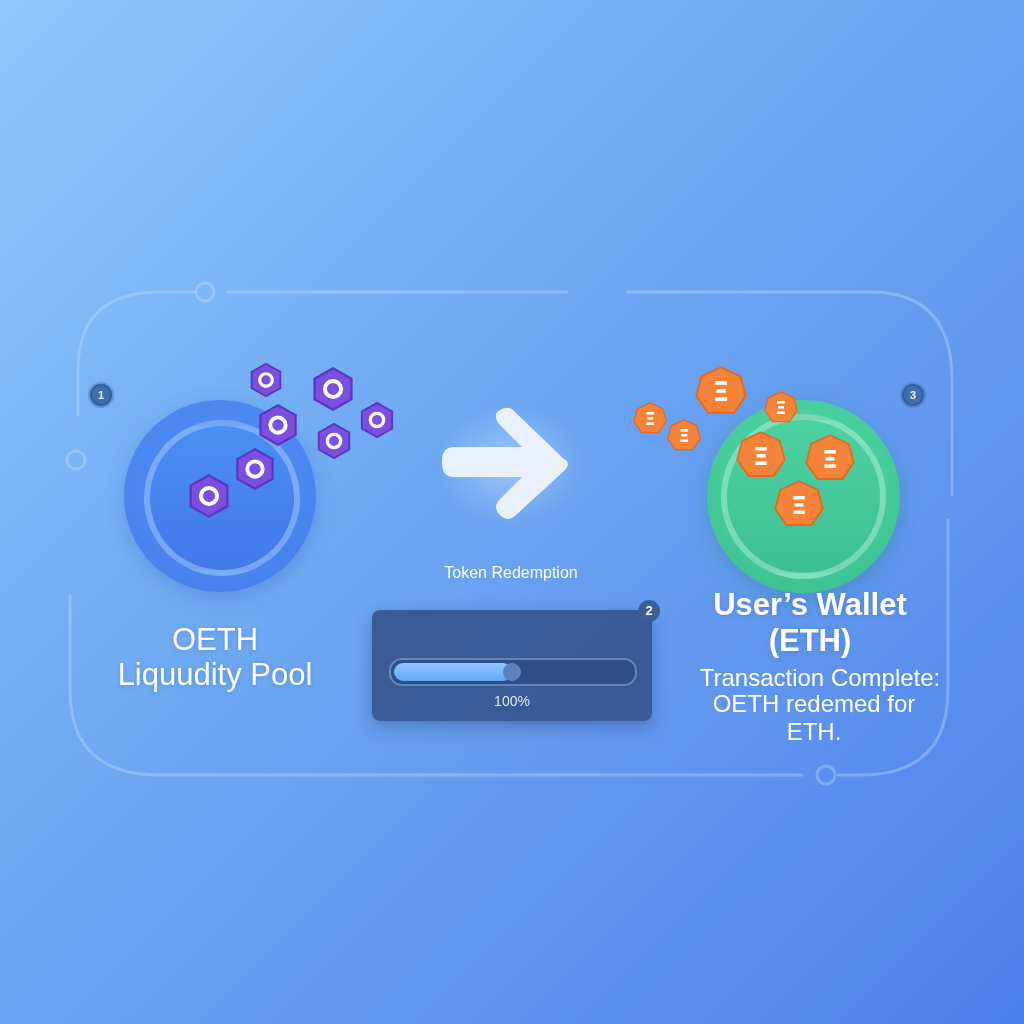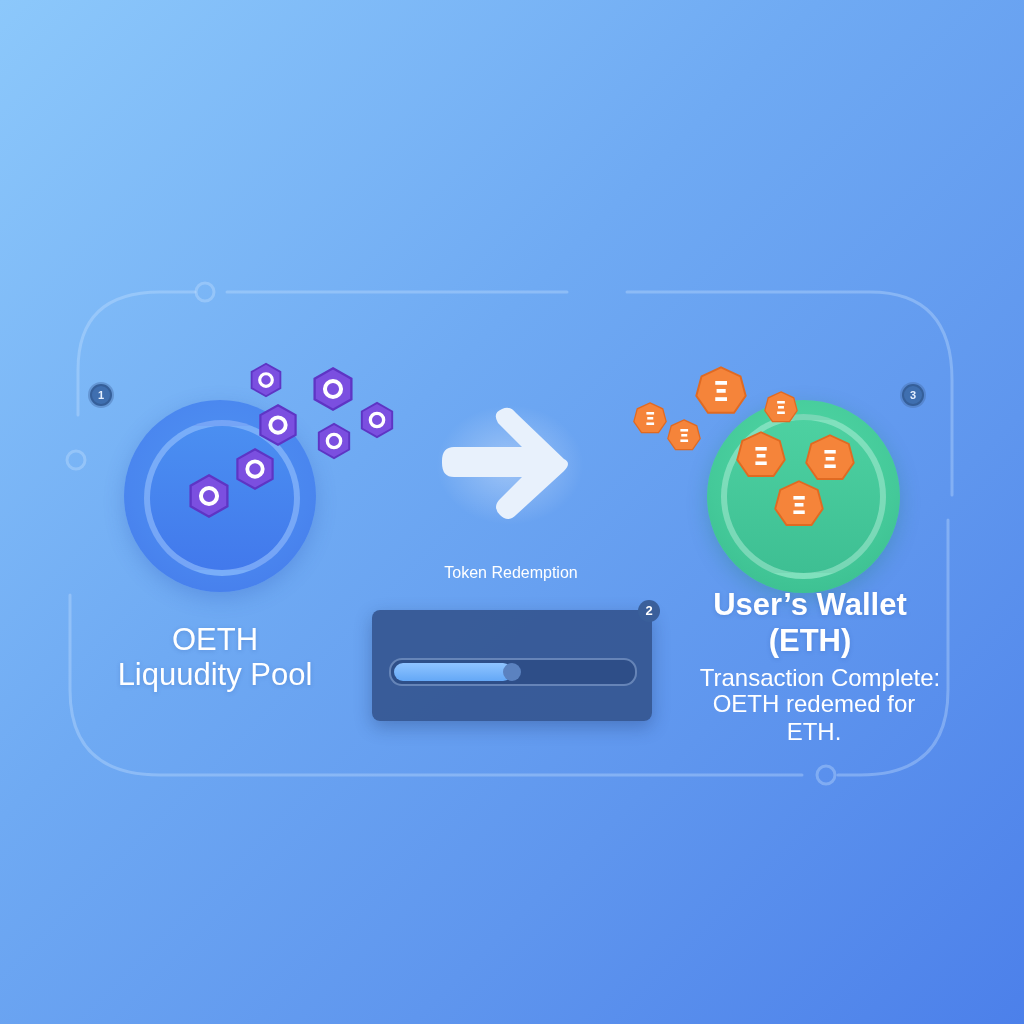--- a/index.html
+++ b/index.html
@@ -137,20 +137,21 @@
 </svg>
 
 <div class="abs redemption-title">Token Redemption</div>
 
 <div class="abs progress-card">
   <div class="card-badge">2</div>
   <div class="progress-track">
     <div class="progress-fill" id="pfill" style="width: 118px;"></div>
     <div class="progress-knob" id="pknob" style="left: 112px;"></div>
   </div>
+  <div class="pct">100%</div>
 </div>
 
 <div class="abs wallet-outer">
   <div class="wallet-inner"></div>
 </div>
 
 <svg class="hex" style="left:695px; top:366px;" width="52" height="52" viewBox="0 0 40 40">
   <polygon points="20,1 35,8 39,23 30,36 10,36 1,23 5,8" fill="#f5843a" stroke="#e06a22" stroke-width="1.5"></polygon>
   <text x="20" y="27" text-anchor="middle" font-size="20" font-weight="bold" fill="#fff" font-family="DejaVu Sans, sans-serif">Ξ</text>
 </svg>

